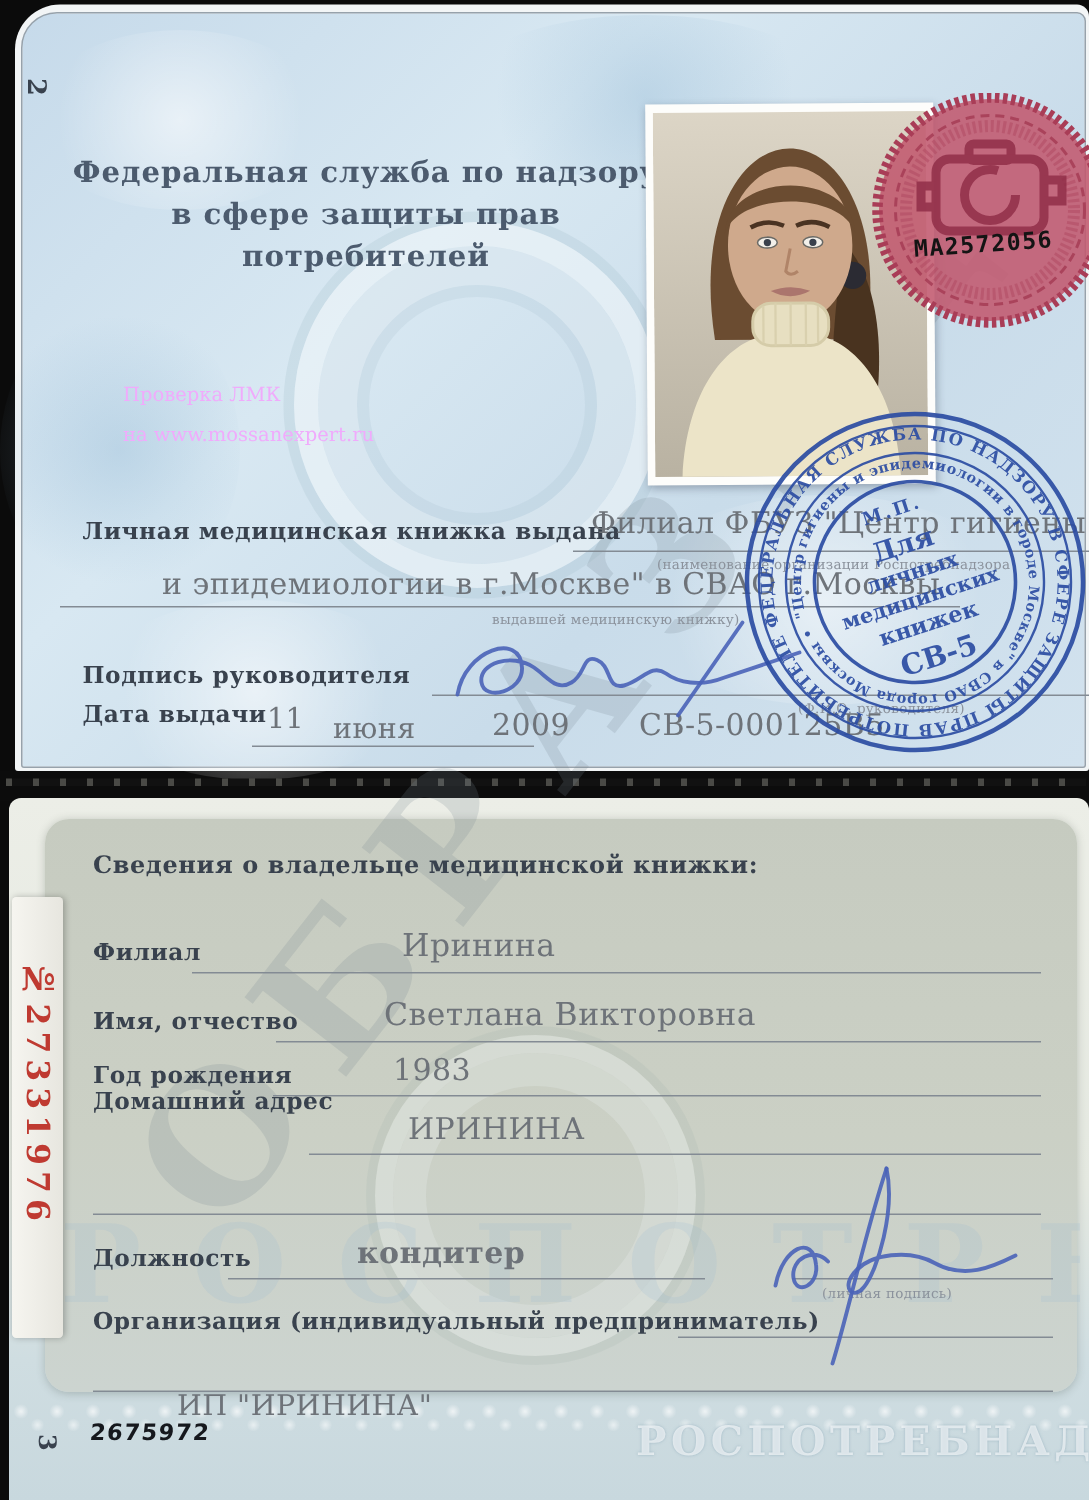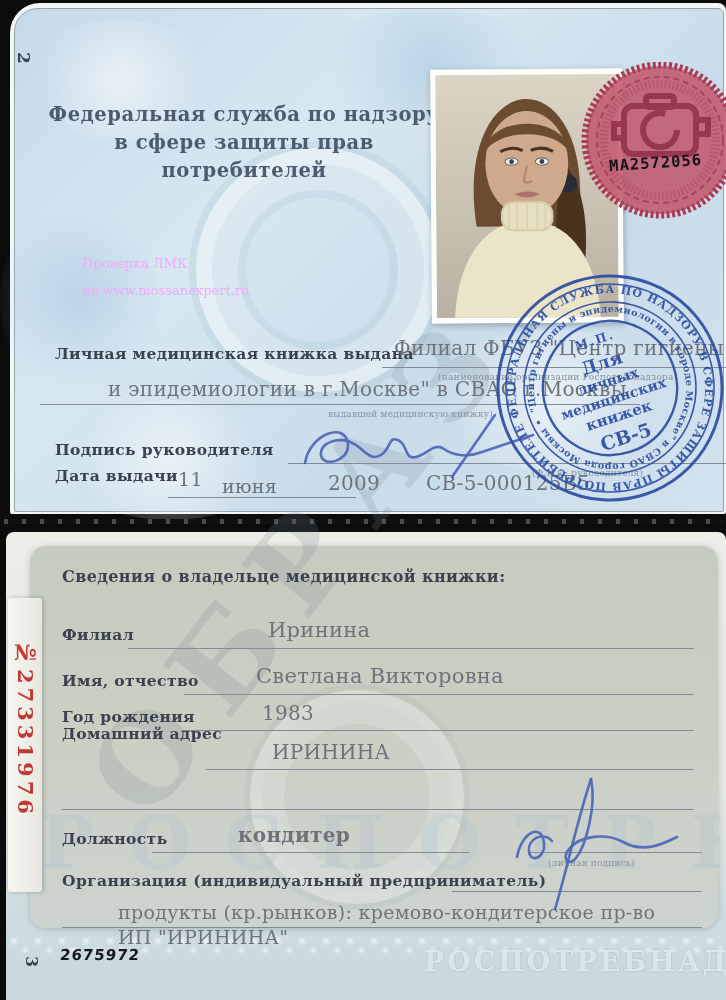--- a/index.html
+++ b/index.html
@@ -233,20 +233,19 @@
   <div class="hint" style="left:548px;top:858px;">(личная подпись)</div>
   <svg class="sig" style="left:495px;top:765px;width:210px;height:150px;" viewBox="0 0 210 150">
     <path d="M22,92 C27,66 47,58 49,78 C51,92 36,99 34,87 C32,74 48,66 57,76"></path>
     <path d="M96,14 C82,56 70,112 60,144"></path>
     <path d="M96,14 C102,42 90,82 81,93 C74,102 66,94 74,84 C85,70 112,68 128,77 C148,88 166,80 182,72"></path>
   </svg>
 
   <div class="lbl" style="left:62px;top:871px;">Организация (индивидуальный предприниматель)</div>
   <div class="ln" style="left:452px;top:891px;width:250px;"></div>
   <div class="ln" style="left:62px;top:927px;width:640px;"></div>
-  <div class="val" style="left:118px;top:901px;font-size:19px;">продукты (кр.рынков): кремово-кондитерское пр-во</div>
   <div class="val" style="left:118px;top:926px;font-size:19px;">ИП "ИРИНИНА"</div>
 
   <div class="pagenum pn3">3</div>
   <div class="serial-black">2675972</div>
   <div class="rpn-bottom">РОСПОТРЕБНАДЗОР</div>
 
 </div>
 
 </body></html>

